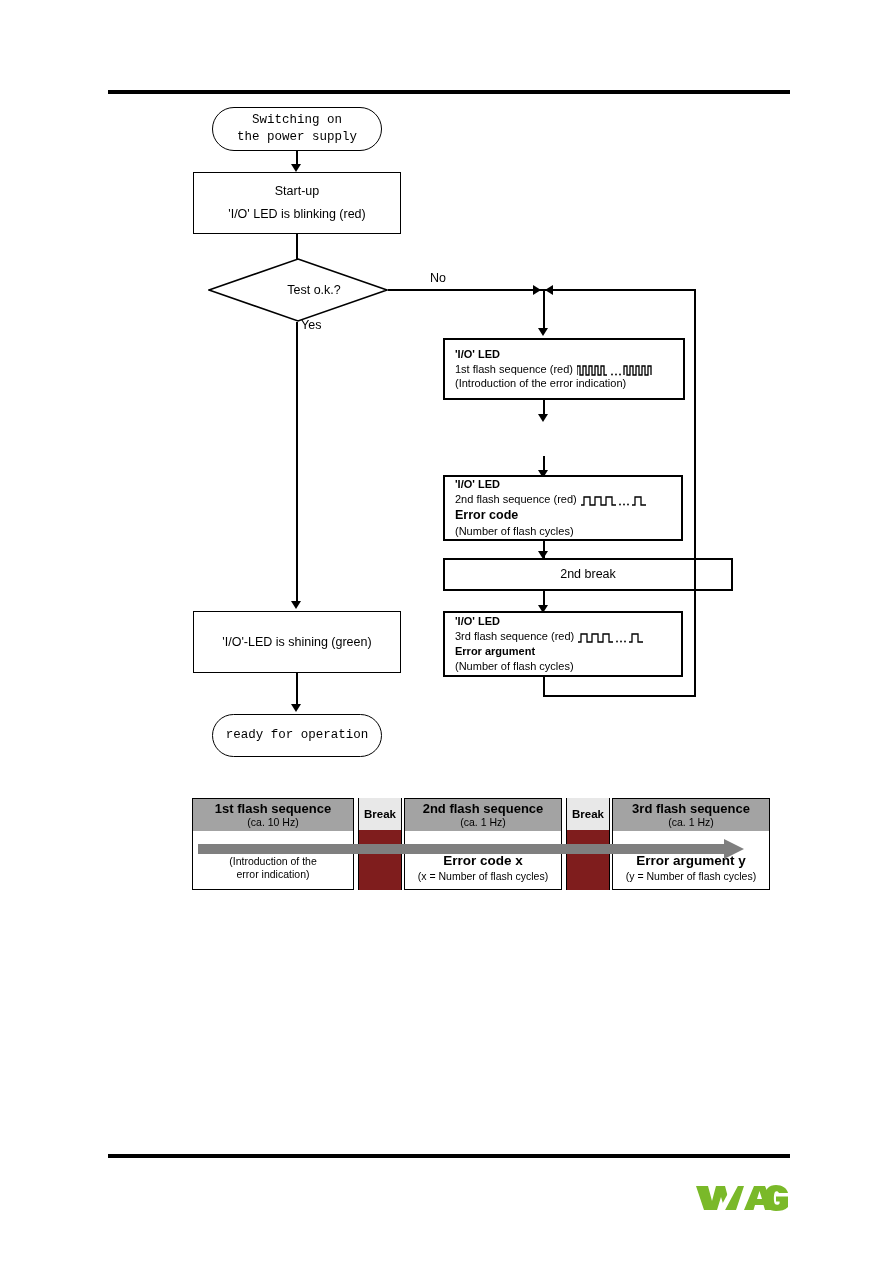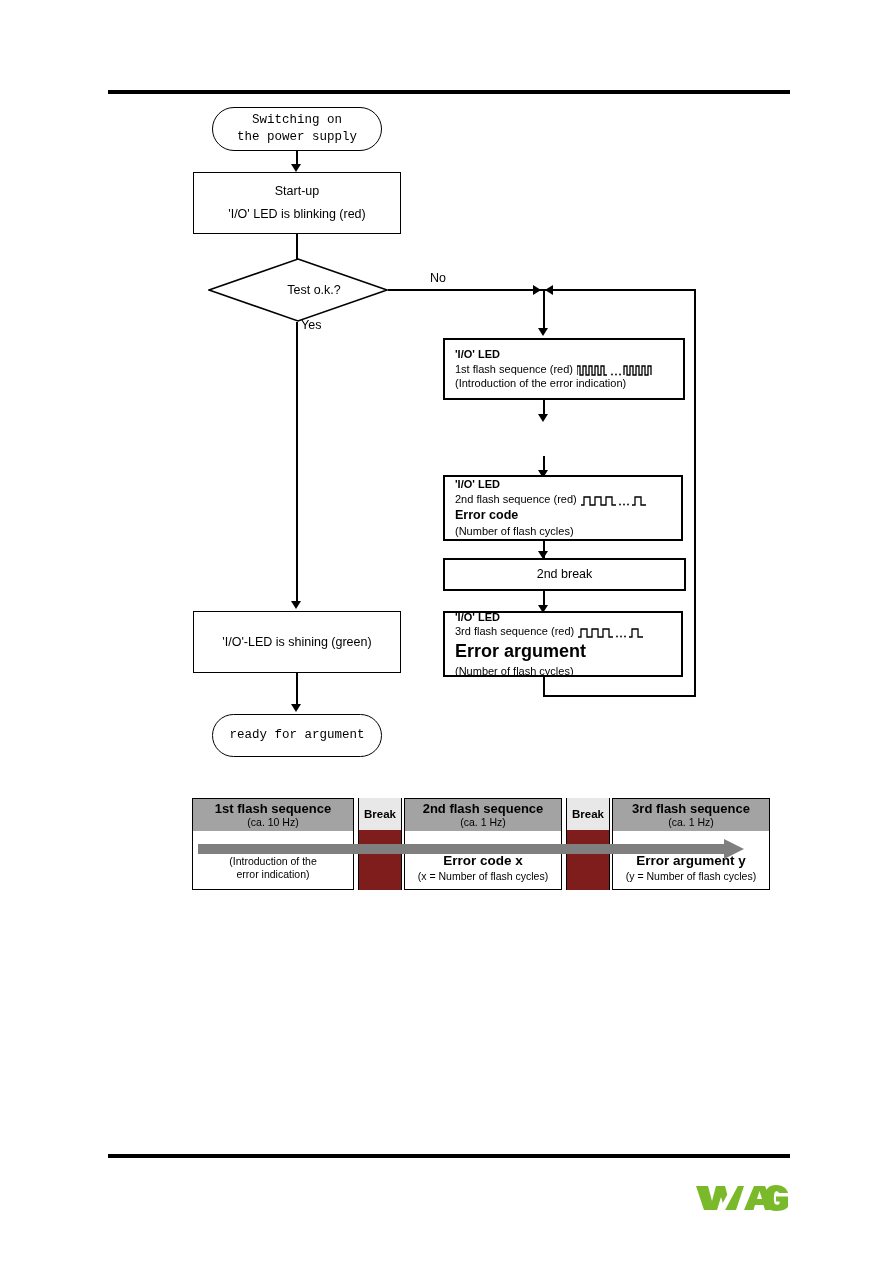--- a/index.html
+++ b/index.html
@@ -302,56 +302,56 @@
         <path d="M51,12 L54,12 L54,4 L60,4 L60,12 L65,12" fill="none" stroke="#000" stroke-width="1.3"></path>
       </svg>
     </span>
     <span class="ln bold" style="font-size:12.5px;">Error code</span>
     <span class="ln">(Number of flash cycles)</span>
   </div>
 
   <div class="conn vline" style="left:543px; top:541px; height:17px;"></div>
   <div class="arrow-down" style="left:538px; top:551px;"></div>
 
-  <div class="node thick" style="left:443px; top:558px; width:243px; height:33px;">
+  <div class="node thick" style="left:443px; top:558px; width:290px; height:33px;">
     <span class="ln">2nd break</span>
   </div>
 
   <div class="conn vline" style="left:543px; top:591px; height:18px;"></div>
   <div class="arrow-down" style="left:538px; top:605px;"></div>
 
   <div class="node leftalign thick" style="left:443px; top:611px; width:240px; height:66px; font-size:11px;">
     <span class="ln bold">'I/O'  LED</span>
     <span class="ln">
       <span>3rd  flash sequence (red)</span>
       <svg class="wave" width="66" height="13" viewBox="0 0 66 13">
         <path d="M0,12 L3,12 L3,4 L9,4 L9,12 L14,12 L14,4 L20,4 L20,12 L25,12 L25,4 L31,4 L31,12 L35,12" fill="none" stroke="#000" stroke-width="1.3"></path>
         <circle cx="39" cy="11.5" r="0.9" fill="#000"></circle>
         <circle cx="43" cy="11.5" r="0.9" fill="#000"></circle>
         <circle cx="47" cy="11.5" r="0.9" fill="#000"></circle>
         <path d="M51,12 L54,12 L54,4 L60,4 L60,12 L65,12" fill="none" stroke="#000" stroke-width="1.3"></path>
       </svg>
     </span>
-    <span class="ln bold" style="font-size:18px;">Error argument</span>
+    <span class="ln bold" style="font-size:11px;">Error argument</span>
     <span class="ln">(Number of flash cycles)</span>
   </div>
 
   <div class="conn vline" style="left:543px; top:677px; height:19px;"></div>
   <div class="conn hline" style="left:543px; top:695px; width:153px;"></div>
   <div class="conn vline" style="left:694px; top:289px; height:408px;"></div>
 
   <div class="node boxed" style="left:193px; top:611px; width:208px; height:62px;">
     <span class="ln">'I/O'-LED is shining (green)</span>
   </div>
 
   <div class="conn vline" style="left:296px; top:673px; height:35px;"></div>
   <div class="arrow-down" style="left:291px; top:704px;"></div>
 
   <div class="node stadium" style="left:212px; top:714px; width:170px; height:43px;">
-    <span class="ln">ready for argument</span>
+    <span class="ln">ready for operation</span>
   </div>
 
   <div class="timeline">
 
     <div class="tl-cell" style="left:0px; width:162px;">
       <div class="hdr">
         <span class="t1">1st flash sequence</span>
         <span class="t2">(ca. 10 Hz)</span>
       </div>
       <div class="body">

